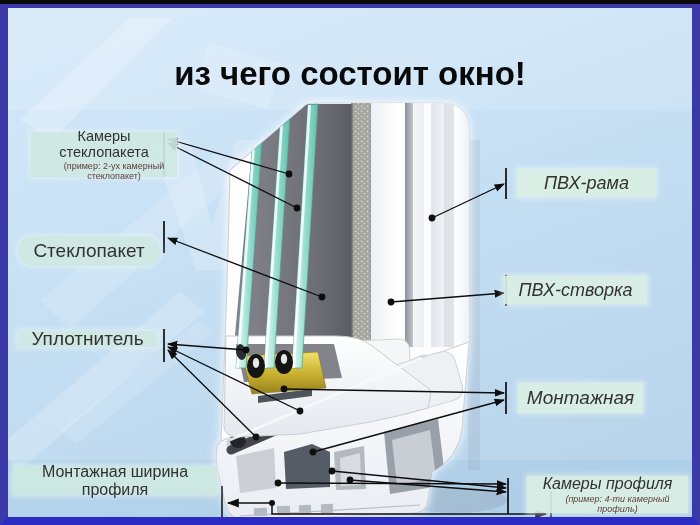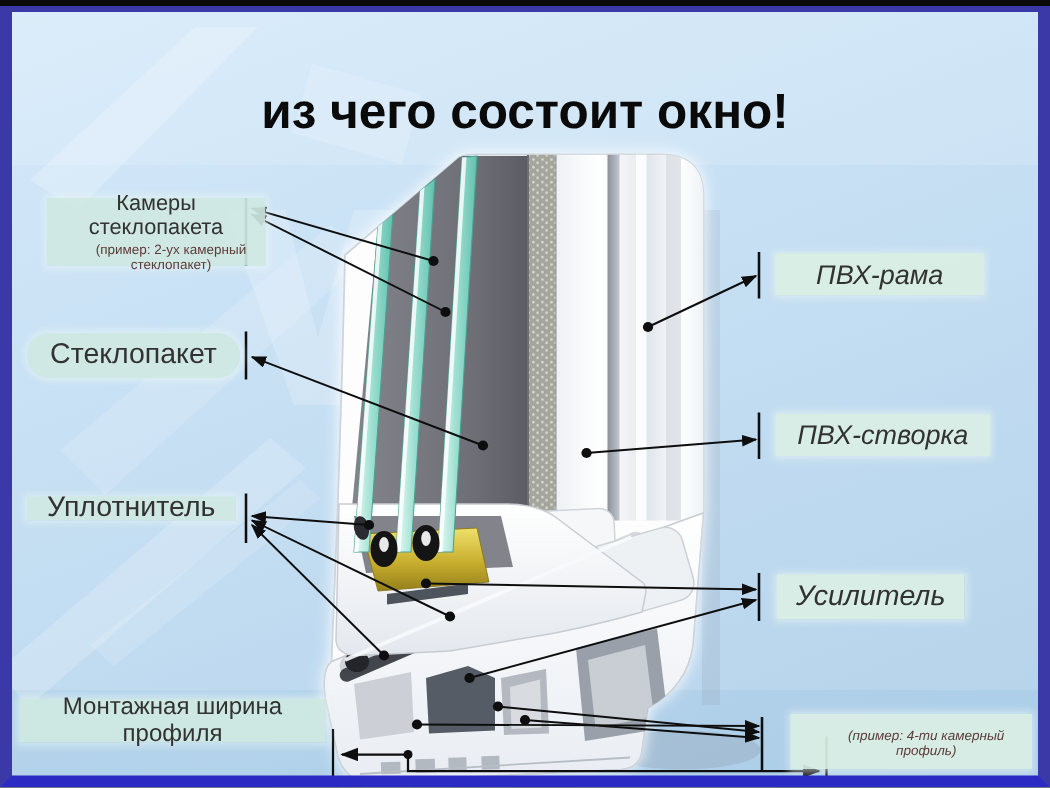--- a/index.html
+++ b/index.html
@@ -21,25 +21,25 @@
   .callout{
     position:absolute;z-index:20;text-align:center;color:#323232;
     display:flex;flex-direction:column;justify-content:center;align-items:center;
     box-shadow:0 0 5px 2px rgba(235,248,244,0.55);
   }
   .callout .main{display:block;}
   .callout .sub{display:block;font-size:9px;line-height:10px;color:#5e3c38;margin-top:1px;padding-left:20px;}
   .bg-left{background:rgba(207,232,226,0.92);}
   .bg-right{background:rgba(218,239,228,0.92);font-style:italic;}
   .c-l1{left:18px;top:132px;width:146px;height:45px;font-size:14.5px;margin-left:13px;}
-  .c-l2{left:18px;top:222px;width:142px;height:30px;font-size:19px;border-radius:15px;}
+  .c-l2{left:18px;top:236px;width:142px;height:30px;font-size:19px;border-radius:15px;}
   .c-l3{left:18px;top:331px;width:139px;height:16px;font-size:19px;}
   .c-l4{left:13px;top:466px;width:204px;height:29px;font-size:16px;}
   .c-r1{left:517px;top:169px;width:139px;height:28px;font-size:18px;}
-  .c-r2{left:517px;top:276px;width:143px;height:28px;font-size:18px;}
+  .c-r2{left:504px;top:276px;width:143px;height:28px;font-size:18px;}
   .c-r3{left:518px;top:383px;width:125px;height:30px;font-size:19px;}
   .c-r4{left:527px;top:476px;width:161px;height:37px;font-size:16px;}
 </style>
 </head>
 <body>
 
 <div class="stage">
 
   <svg class="svg-layer" viewBox="0 0 700 525">
     <defs>
@@ -248,21 +248,22 @@
     <span class="main">Монтажная ширина профиля</span>
   </div>
 
   <div class="callout bg-right c-r1">
     <span class="main">ПВХ-рама</span>
   </div>
   <div class="callout bg-right c-r2">
     <span class="main">ПВХ-створка</span>
   </div>
   <div class="callout bg-right c-r3">
-    <span class="main">Усилитель</span>
+    <span class="main">Монтажная</span>
   </div>
   <div class="callout bg-right c-r4">
+    <span class="main">Камеры профиля</span>
     <span class="sub">(пример: 4-ти камерный профиль)</span>
   </div>
 
   <div class="frame-border"></div>
   <div class="top-black"></div>
 </div>
 
 </body></html>

